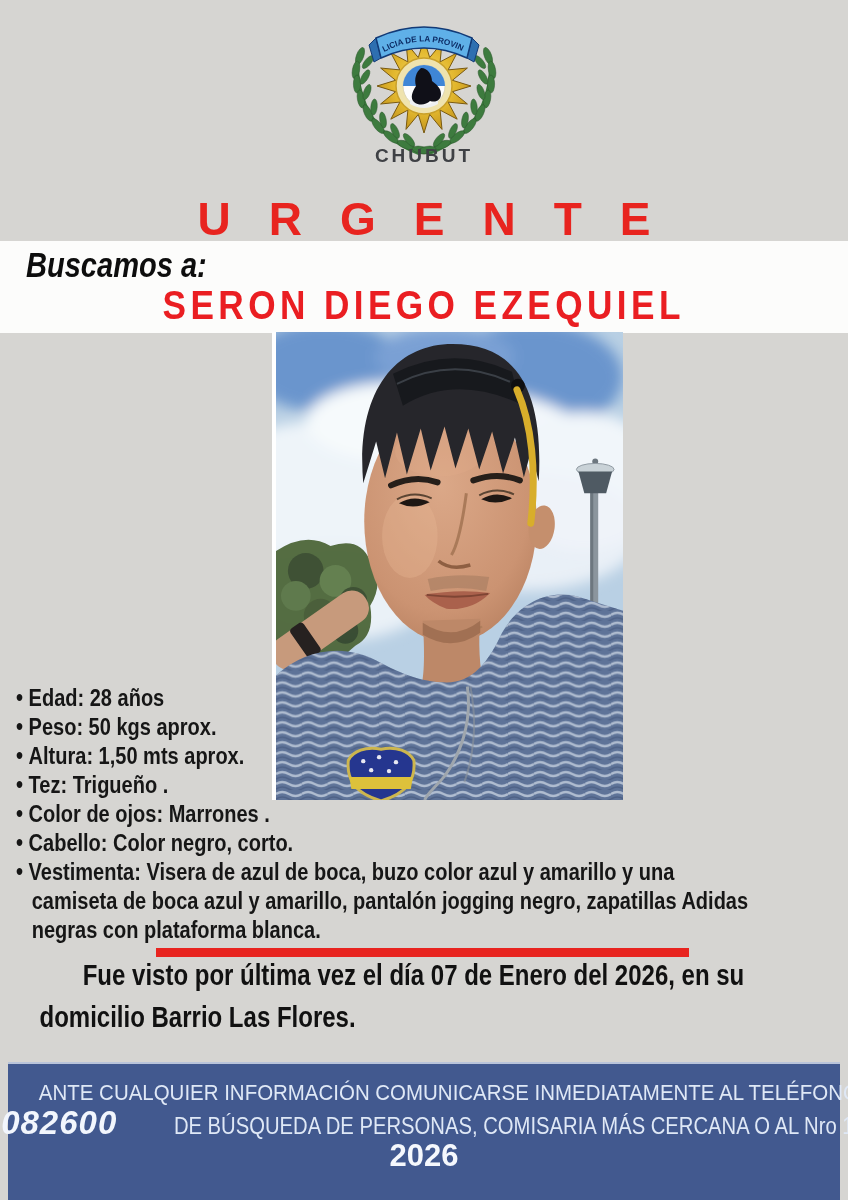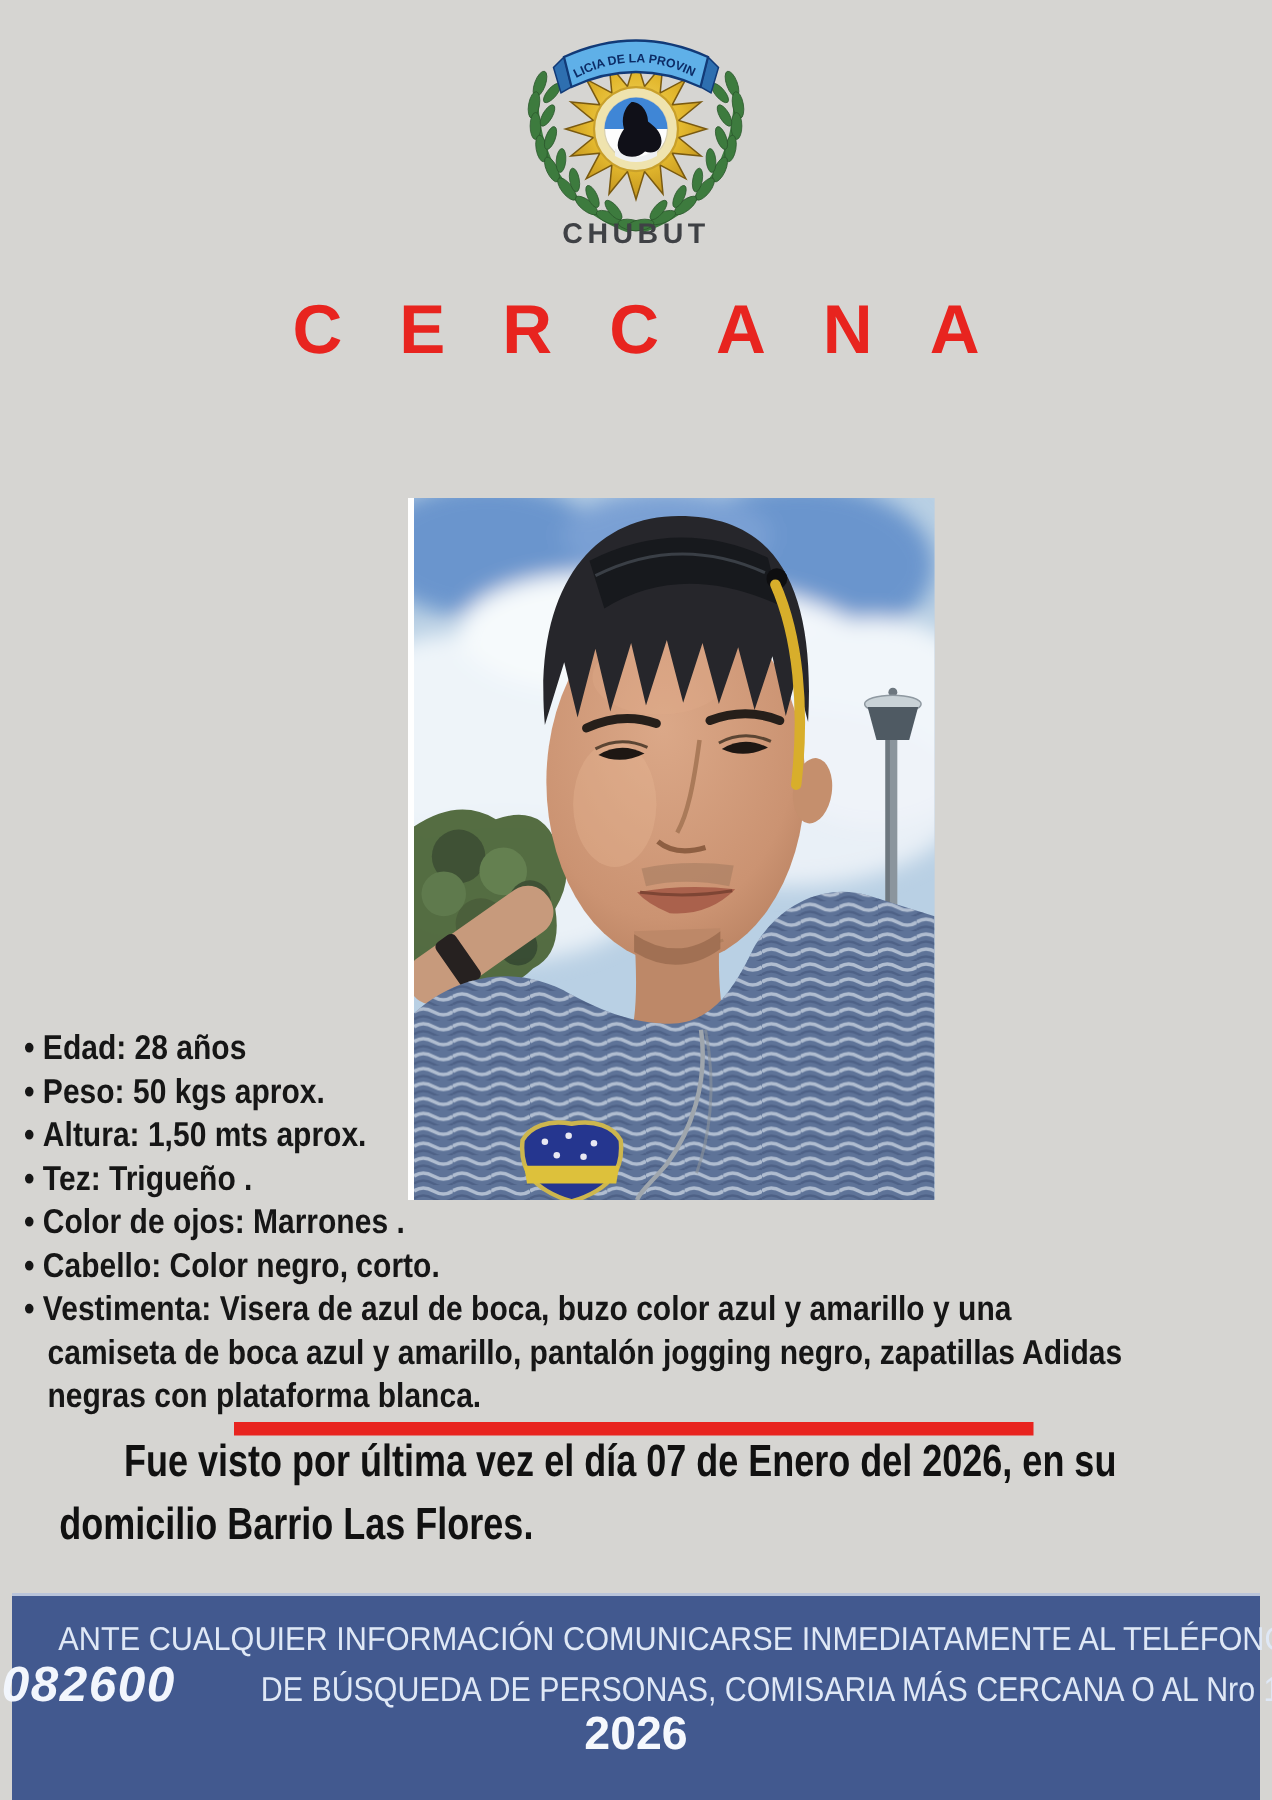--- a/index.html
+++ b/index.html
@@ -138,23 +138,29 @@
         <path id="ribbonPath" d="M60,48 Q100,27 140,48" fill="none"></path>
         <text font-size="8.2" font-weight="bold" fill="#0c2c66">
           <textPath href="#ribbonPath" startOffset="50%" text-anchor="middle">POLICIA DE LA PROVINCIA</textPath>
         </text>
       </g>
       <text x="100" y="158" text-anchor="middle" font-size="19" font-weight="bold" fill="#3f4145" letter-spacing="3">CHUBUT</text>
     </svg>
   </div>
 
   <div class="urgent">
-    <span>CERCANA</span>
-  </div>
-
+    <span>URGENTE</span>
+  </div>
+
+  <div class="band">
+    <div class="seeking">Buscamos a:</div>
+    <div class="person-name">
+      <span>SERON DIEGO EZEQUIEL</span>
+    </div>
+  </div>
 
   <div class="photo">
     <svg viewBox="0 0 350 470" preserveAspectRatio="none">
       <defs>
         <radialGradient id="skin" cx="45%" cy="35%" r="75%">
           <stop offset="0%" stop-color="#dba888"></stop>
           <stop offset="70%" stop-color="#cb9372"></stop>
           <stop offset="100%" stop-color="#b57e5e"></stop>
         </radialGradient>
         <pattern id="mel" width="26" height="10" patternUnits="userSpaceOnUse">

